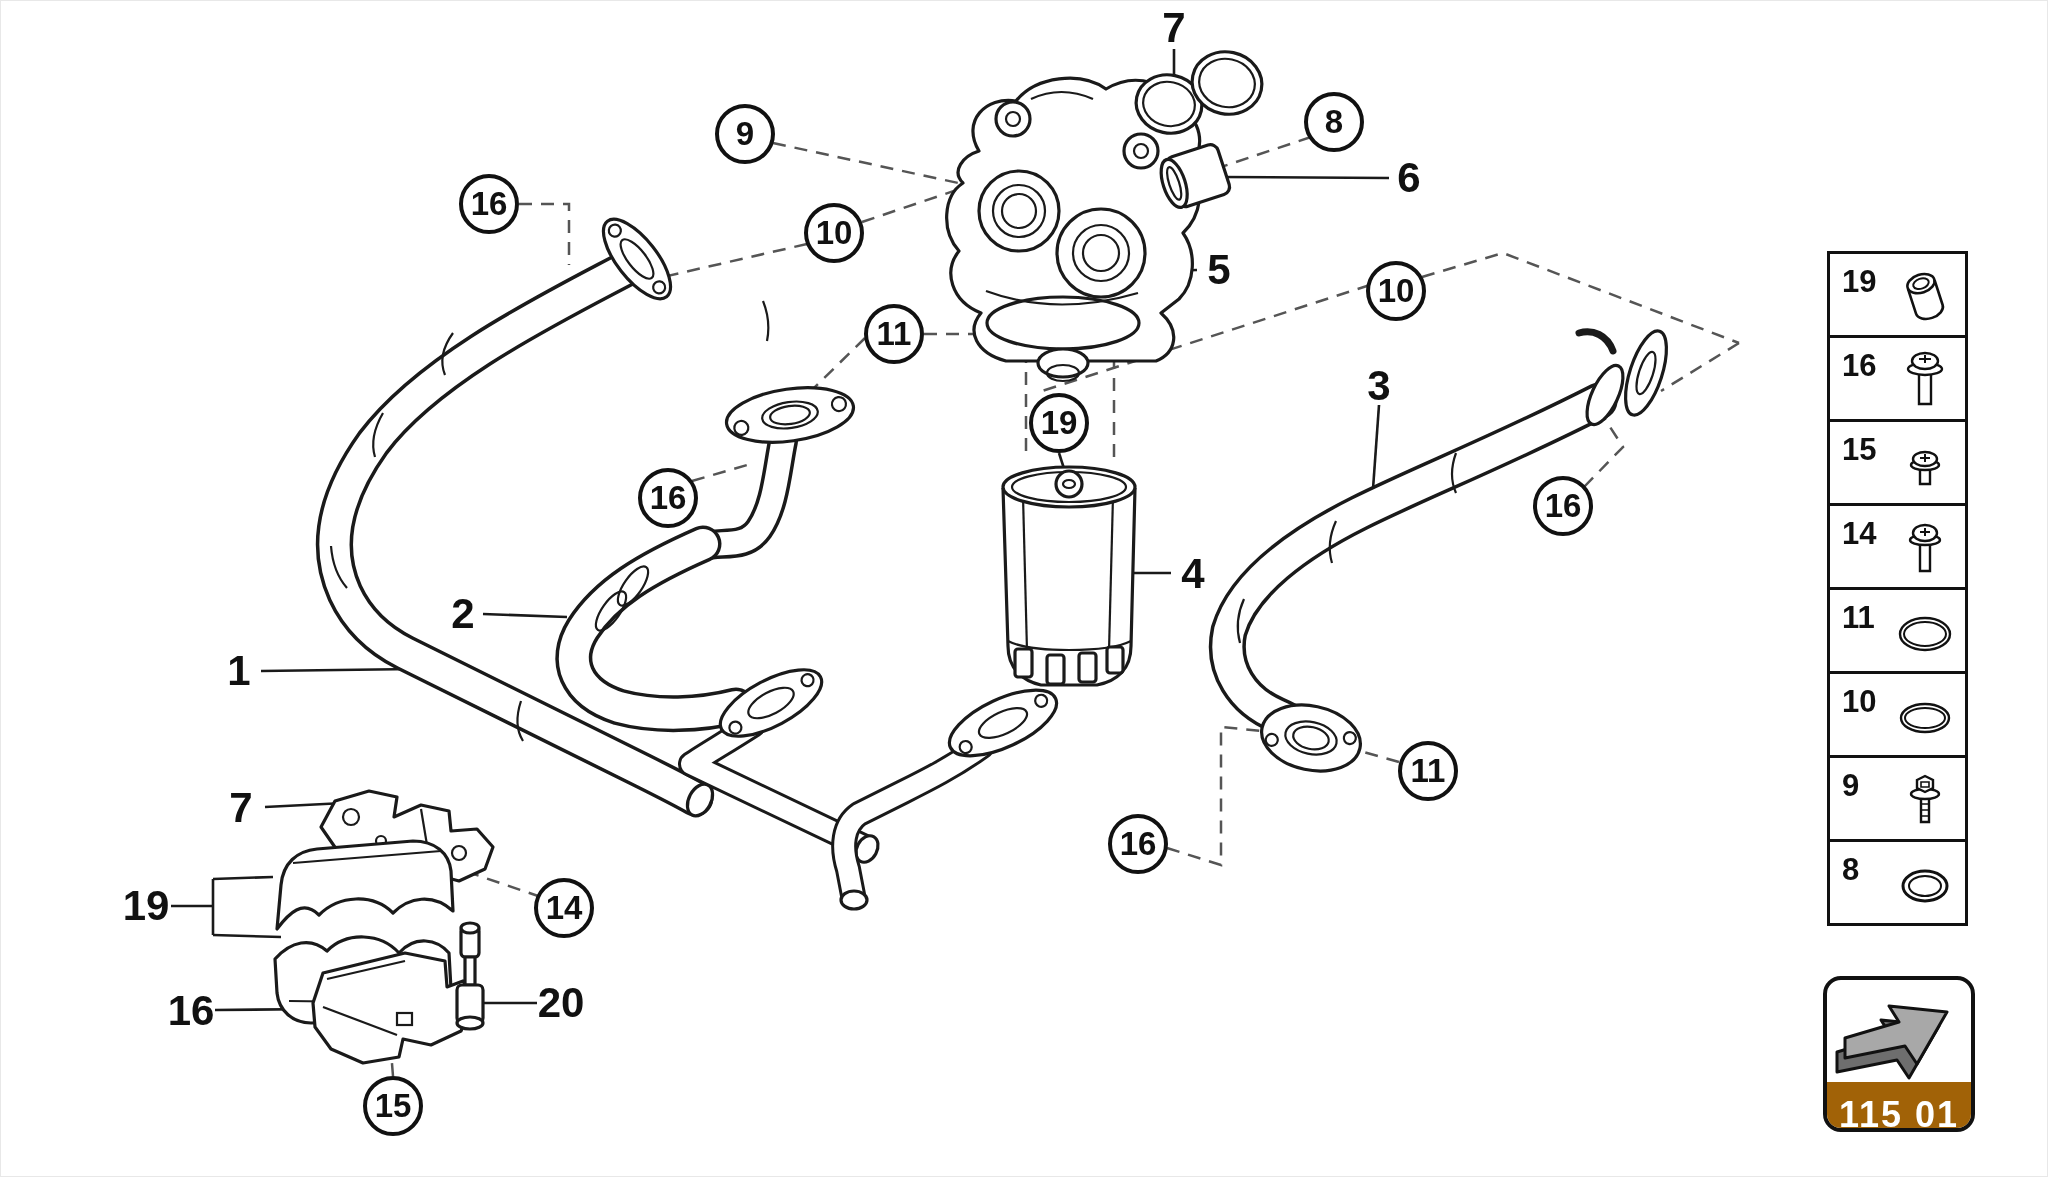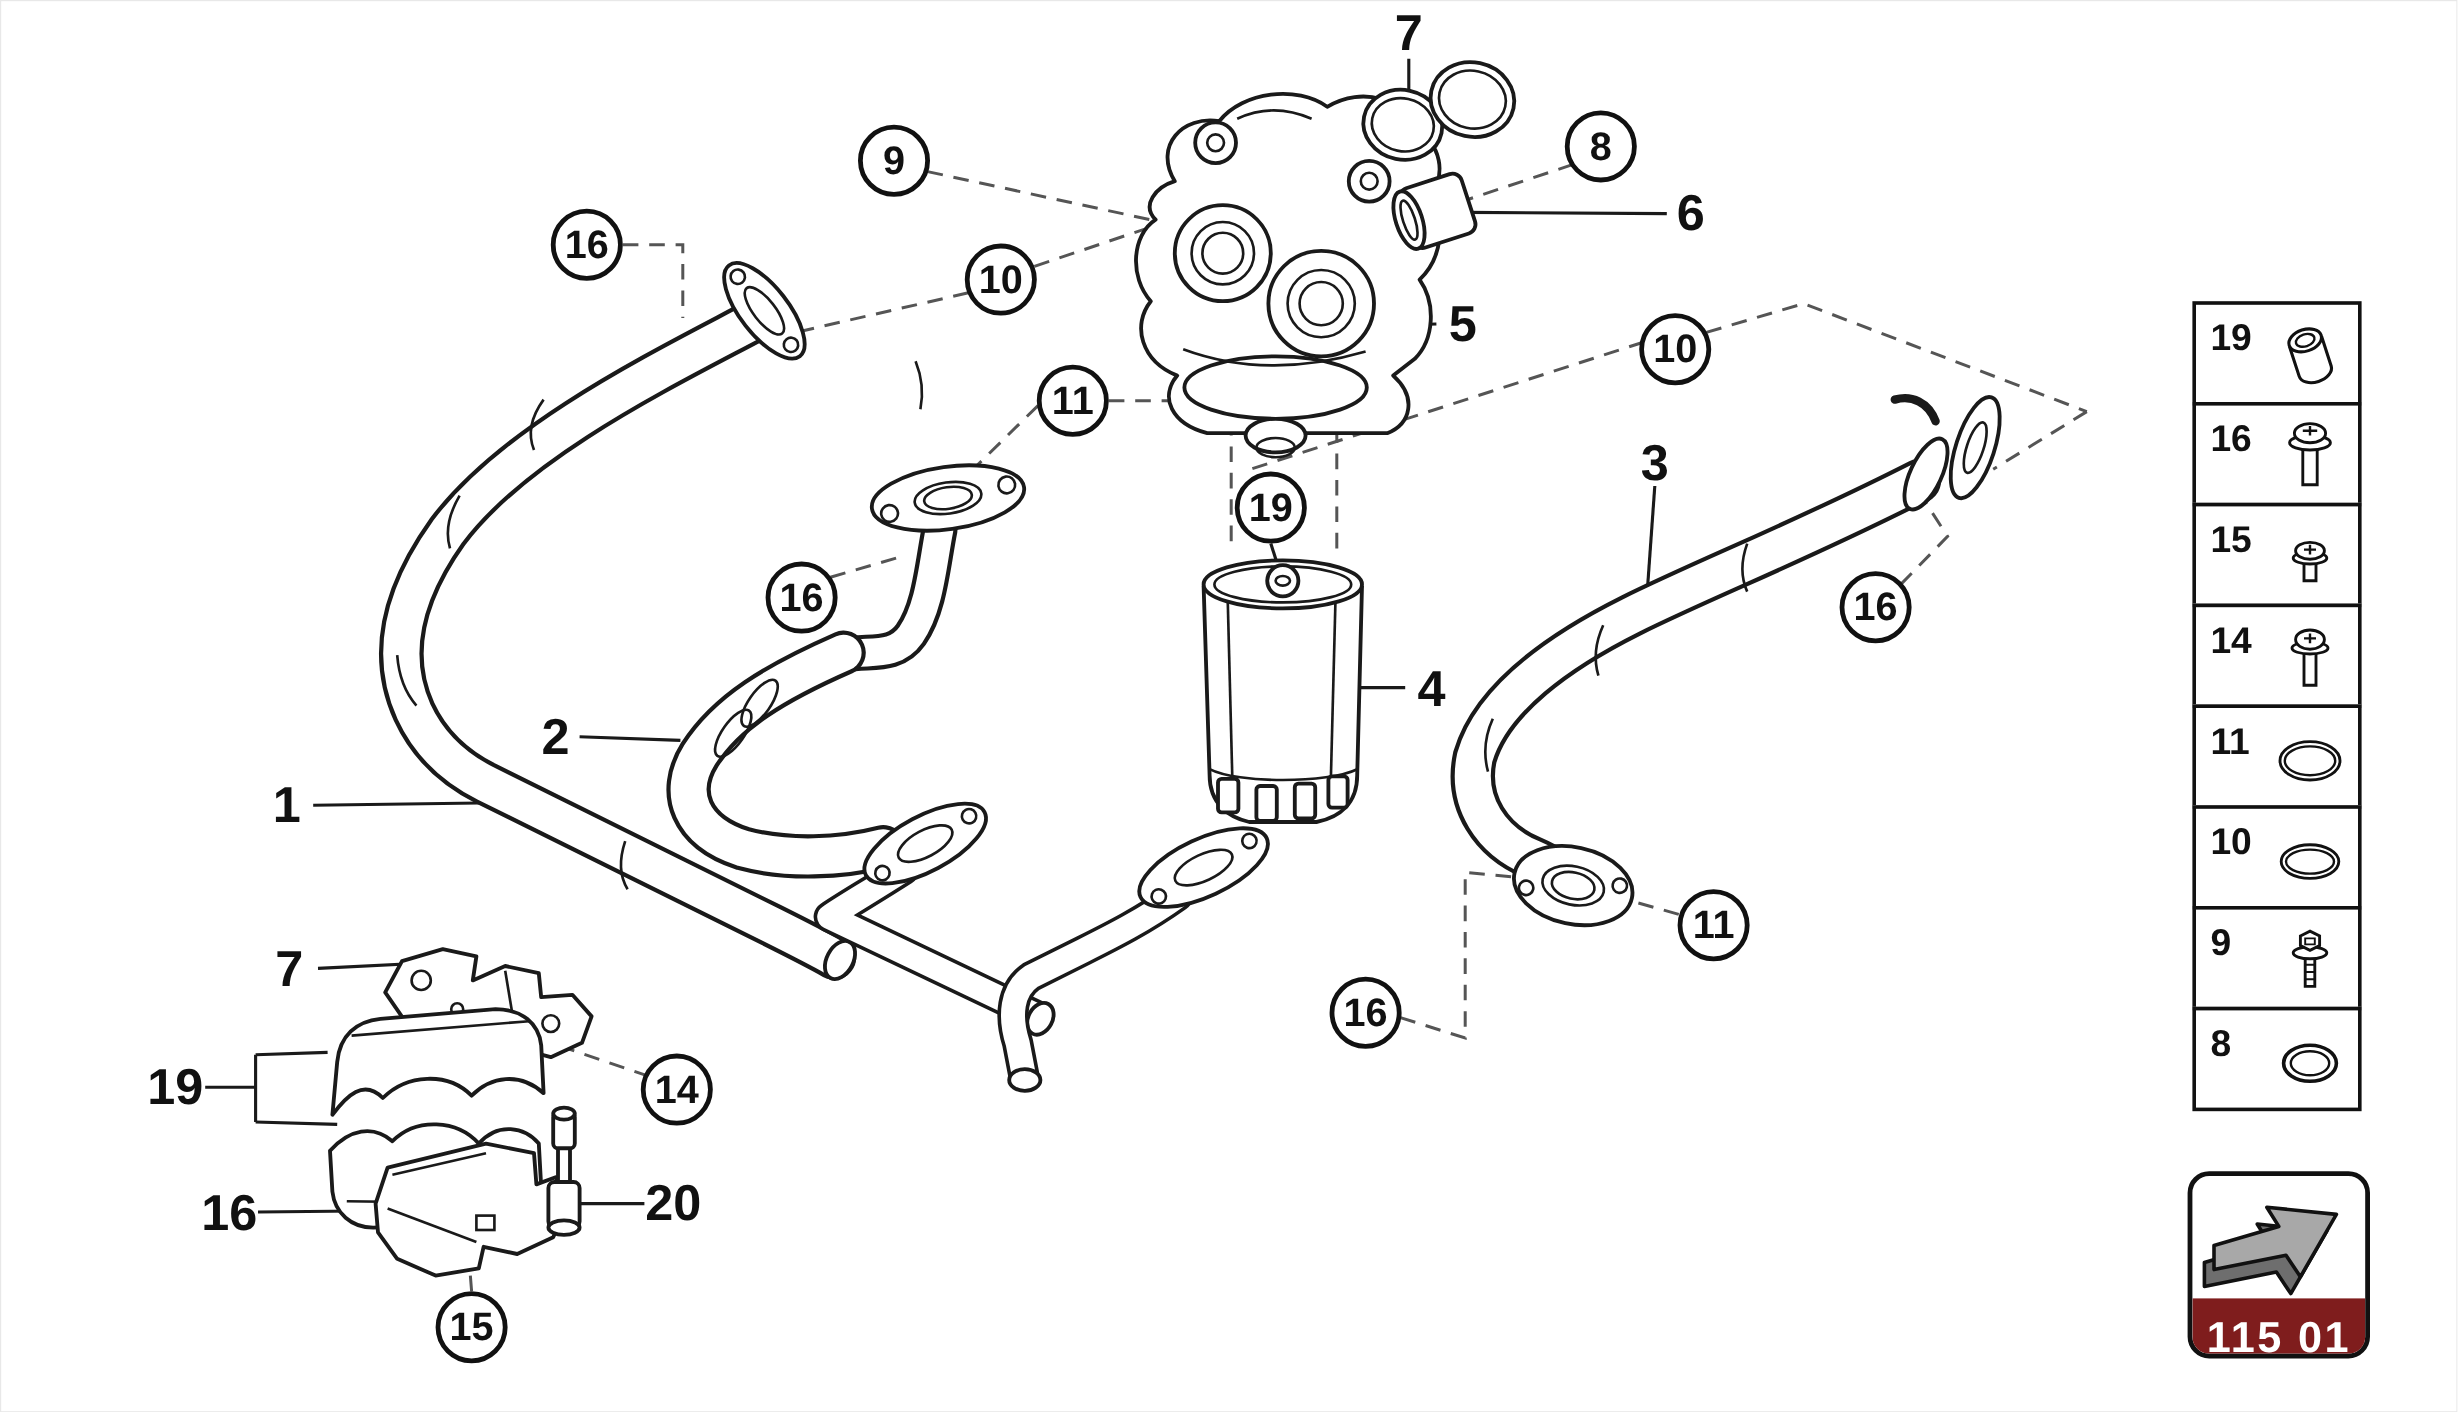--- a/index.html
+++ b/index.html
@@ -32,21 +32,21 @@
   .legend .row{position:relative;height:87px;box-sizing:border-box;border:3px solid #111;
                margin-top:-3px;background:#fff;cursor:pointer;}
   .legend .row:first-child{margin-top:0;}
   .legend .num{position:absolute;left:12px;top:10px;font-size:31px;font-weight:700;color:#111;}
   .legend .ic{position:absolute;right:10px;top:10px;}
 
   
   .navcard{position:absolute;left:1822px;top:975px;width:152px;height:156px;box-sizing:border-box;
            border:4px solid #111;border-radius:18px;background:#fff;overflow:hidden;cursor:pointer;}
   .navcard .arrowzone{height:102px;position:relative;}
-  .navcard .codeband{height:65px;background:#7f1d1d;color:#fff;display:flex;align-items:center;
+  .navcard .codeband{height:65px;background:#a16207;color:#fff;display:flex;align-items:center;
                      justify-content:center;font-size:36px;font-weight:700;letter-spacing:2px;}
 </style>
 </head>
 <body>
 
 <div class="canvas">
 
   
   <svg width="2048" height="1177" viewBox="0 0 2048 1177">
 

